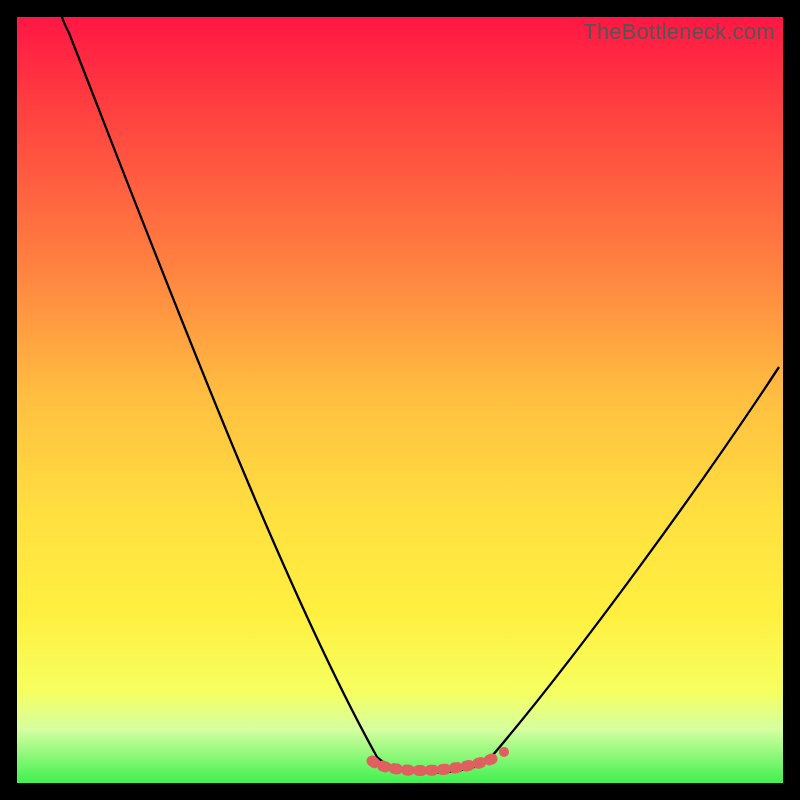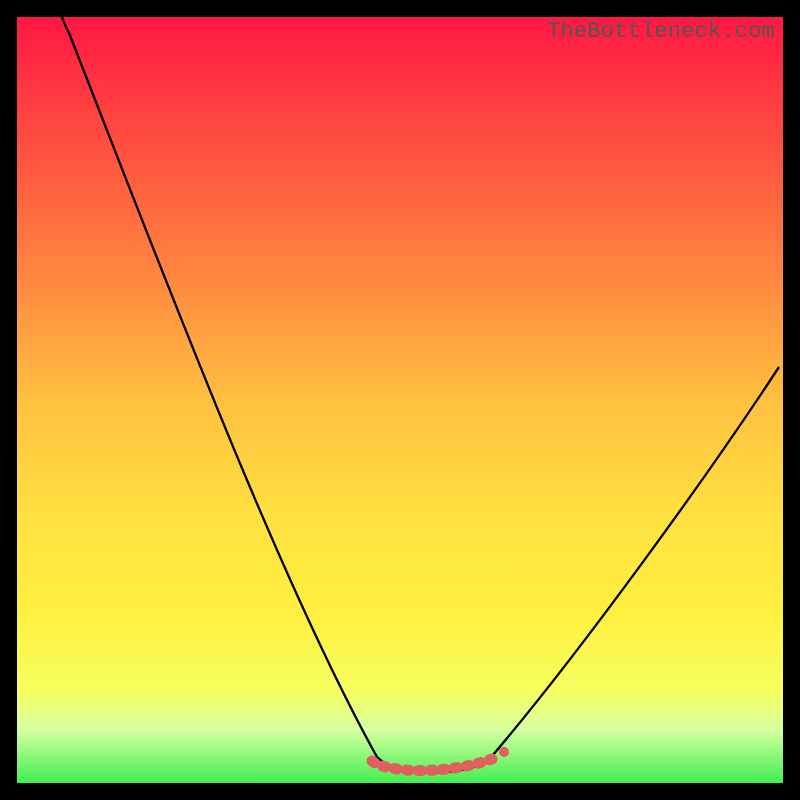--- a/index.html
+++ b/index.html
@@ -9,21 +9,20 @@
     height: 800px;
     background: #000;
     font-family: Arial, Helvetica, sans-serif;
     overflow: hidden;
   }
   .stage {
     position: relative;
     width: 800px;
     height: 800px;
     background: #000;
-    font-family: Liberation Mono, monospace;
   }
   .plot {
     position: absolute;
     left: 16px;
     top: 16px;
     width: 768px;
     height: 768px;
     
     background:
       linear-gradient(to bottom,

